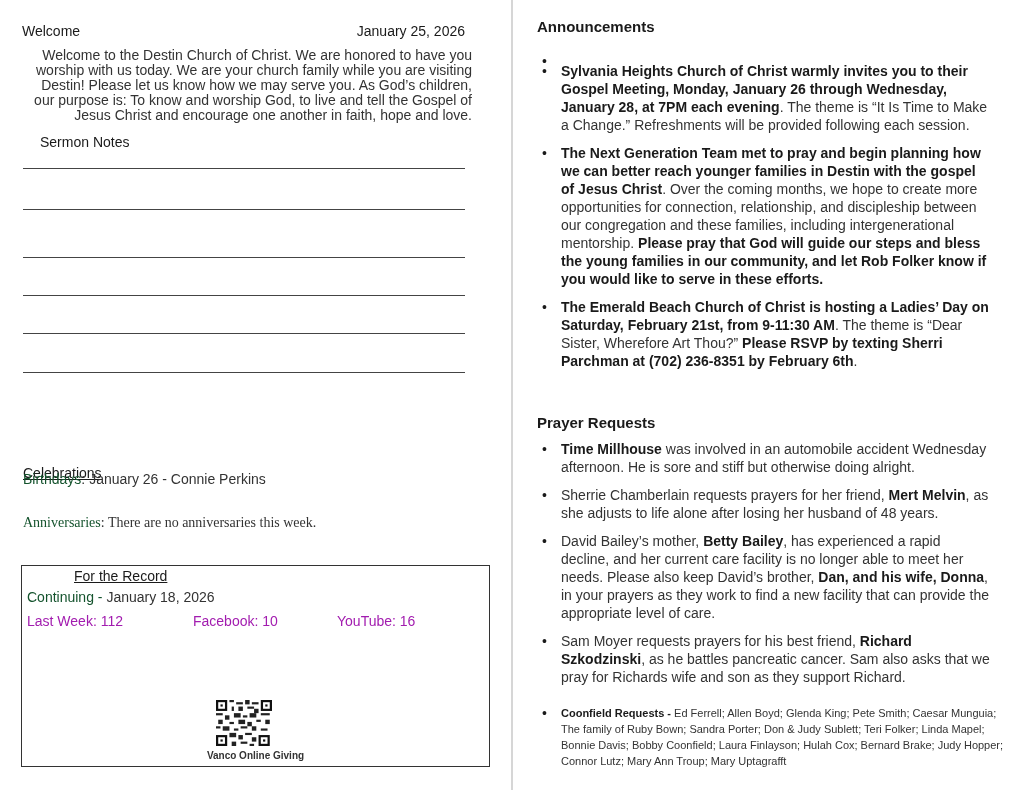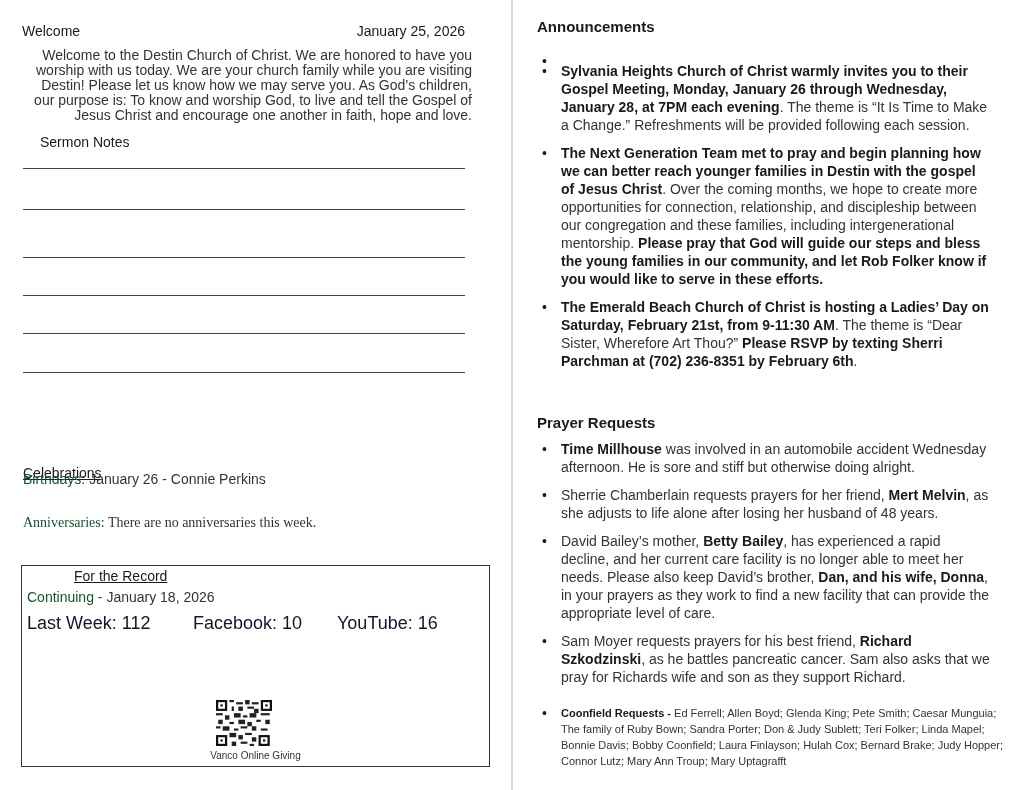--- a/index.html
+++ b/index.html
@@ -28,23 +28,23 @@
     .birthdays { position: absolute; left: 23px; top: 471px; font-size: 14px; color: #333; }
     .anniv { position: absolute; left: 23px; top: 515px; font-size: 14px; color: #333; font-family: Liberation Serif, serif; }
     .lbl { color: #14532d; }
 
     .record-box {
       position: absolute; left: 21px; top: 565px; width: 469px; height: 202px;
       border: 1.5px solid #333; box-sizing: border-box;
     }
     .record-title { position: absolute; left: 5px; top: 2px; font-size: 14px; text-decoration: underline; color: #1a1a1a; margin-left: 47px; }
     .attendance { position: absolute; left: 5px; top: 23px; font-size: 14px; color: #333; }
-    .att-row { position: absolute; top: 47px; font-size: 18px; color: #0f172a; }
+    .att-row { position: absolute; top: 47px; font-size: 14px; color: #a21caf; }
     .qr { position: absolute; left: 194px; top: 134px; width: 56px; height: 46px; }
-    .qr-caption { position: absolute; left: 0; width: 100%; top: 184px; text-align: center; font-size: 10px; font-weight: normal; color: #333; }
+    .qr-caption { position: absolute; left: 0; width: 100%; top: 184px; text-align: center; font-size: 10px; font-weight: bold; color: #333; }
 
     .section-title { position: absolute; left: 24px; font-size: 15px; font-weight: bold; color: #1a1a1a; }
     .bullet-list { position: absolute; left: 24px; width: 455px; margin: 0; padding: 0; list-style: none; }
     .bullet-list li { position: relative; padding-left: 24px; font-size: 14px; line-height: 18px; color: #333; margin-bottom: 10px; }
     .bullet-list li .dot { position: absolute; left: 5px; top: 0; font-size: 14px; color: #1a1a1a; }
     .b { font-weight: bold; color: #1a1a1a; }
     .announcements { top: 52px; }
     .prayers { top: 440px; }
     .prayers li { margin-bottom: 10px; }
     .continuing { position: absolute; left: 24px; top: 705px; width: 455px; padding-left: 24px; font-size: 11px; line-height: 16px; color: #333; box-sizing: content-box; }

